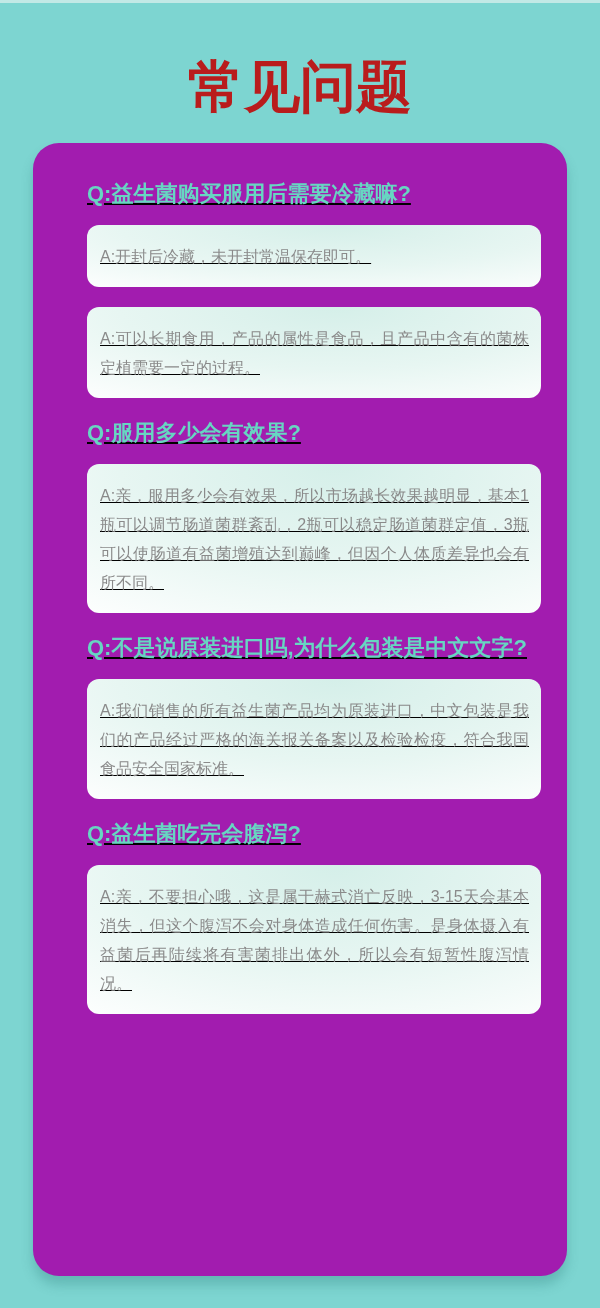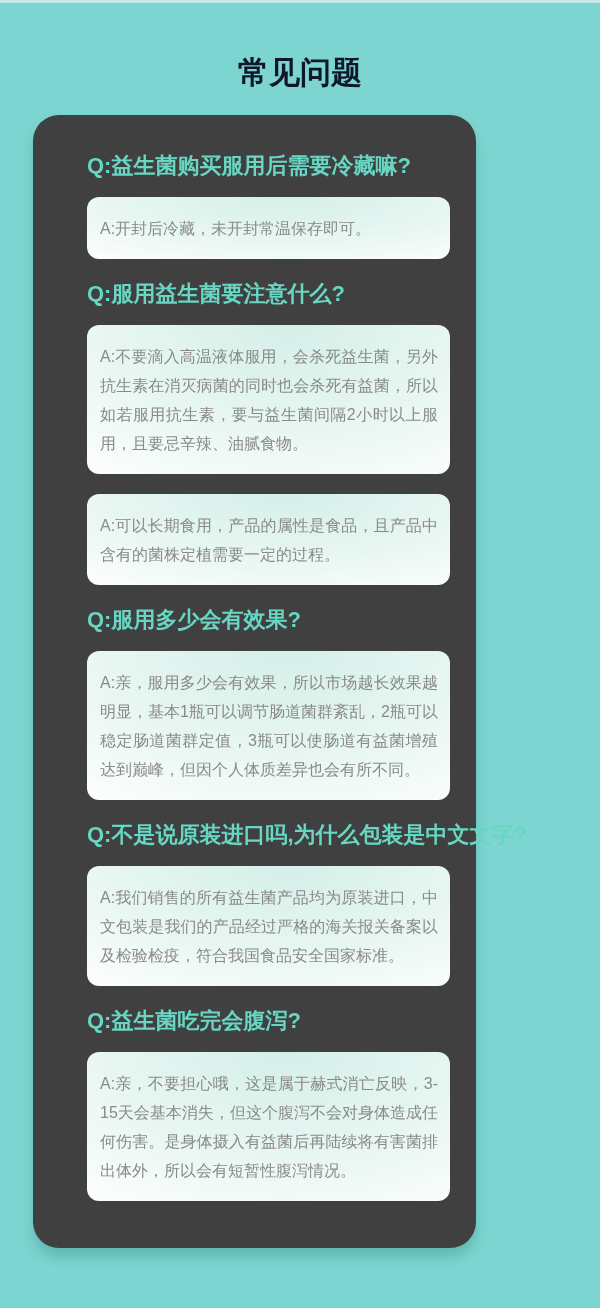--- a/index.html
+++ b/index.html
@@ -13,33 +13,34 @@
   }
   .top-strip {
     position: absolute;
     top: 0; left: 0;
     width: 100%; height: 3px;
     background: #c2e9e6;
   }
   .page-title {
     padding-top: 56px;
     text-align: center;
-    font-size: 31px;
+    font-size: 56px;
     line-height: 1.1;
     font-weight: bold;
-    color: #0f172a;
+    color: #b91c1c;
   }
   .faq-card {
-    width: 443px;
+    width: 534px;
     margin: 25px 0 0 33px;
     min-height: 1133px;
-    background: #404040;
+    background: #a21caf;
     border-radius: 26px;
     box-shadow: 0 9px 12px rgba(40, 120, 115, 0.30);
     padding: 36px 26px 40px 54px;
+    text-decoration: underline;
   }
   .faq-item { margin-bottom: 20px; }
   .faq-item:last-child { margin-bottom: 0; }
   .question {
     font-size: 22px;
     font-weight: bold;
     color: #67d6c2;
     margin-bottom: 16px;
     white-space: nowrap;
   }
@@ -60,24 +61,20 @@
 <div class="top-strip"></div>
 
 <h1 class="page-title">常见问题</h1>
 
 <div class="faq-card">
   <section class="faq-item">
     <h2 class="question">Q:益生菌购买服用后需要冷藏嘛?</h2>
     <div class="answer">A:开封后冷藏，未开封常温保存即可。</div>
   </section>
 
-  <section class="faq-item">
-    <h2 class="question">Q:服用益生菌要注意什么?</h2>
-    <div class="answer">A:不要滴入高温液体服用，会杀死益生菌，另外抗生素在消灭病菌的同时也会杀死有益菌，所以如若服用抗生素，要与益生菌间隔2小时以上服用，且要忌辛辣、油腻食物。</div>
-  </section>
 
   <section class="faq-item">
     <div class="answer">A:可以长期食用，产品的属性是食品，且产品中含有的菌株定植需要一定的过程。</div>
   </section>
 
   <section class="faq-item">
     <h2 class="question">Q:服用多少会有效果?</h2>
     <div class="answer">A:亲，服用多少会有效果，所以市场越长效果越明显，基本1瓶可以调节肠道菌群紊乱，2瓶可以稳定肠道菌群定值，3瓶可以使肠道有益菌增殖达到巅峰，但因个人体质差异也会有所不同。</div>
   </section>
 

